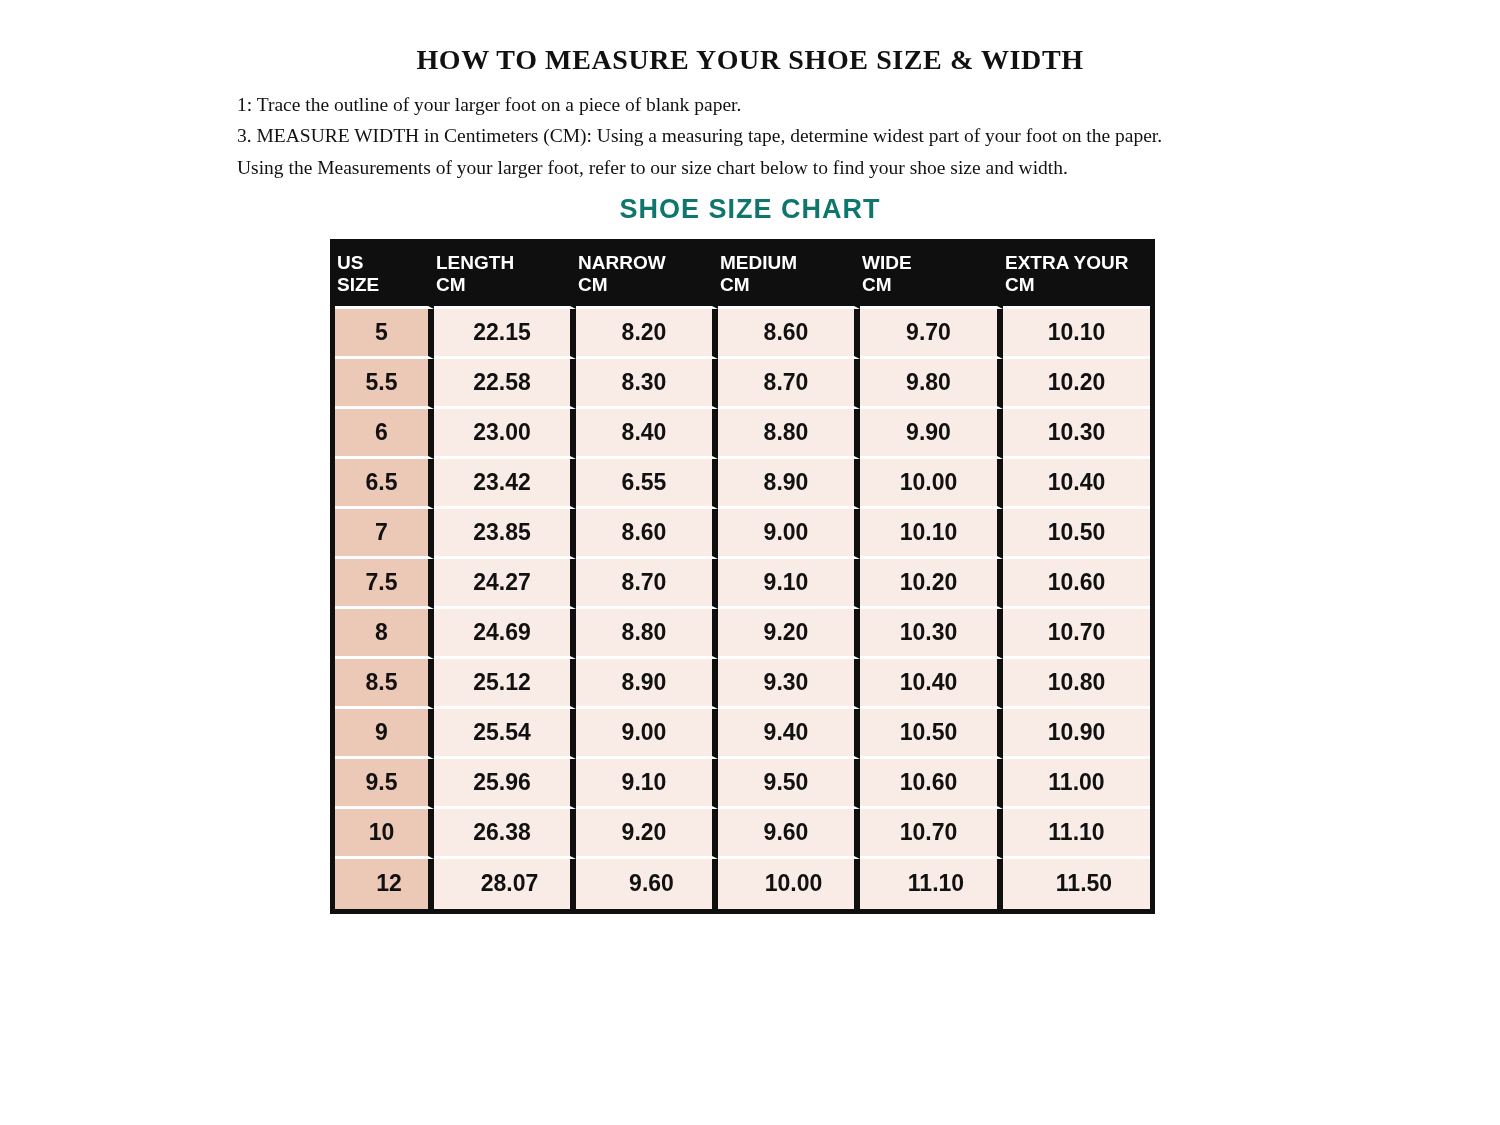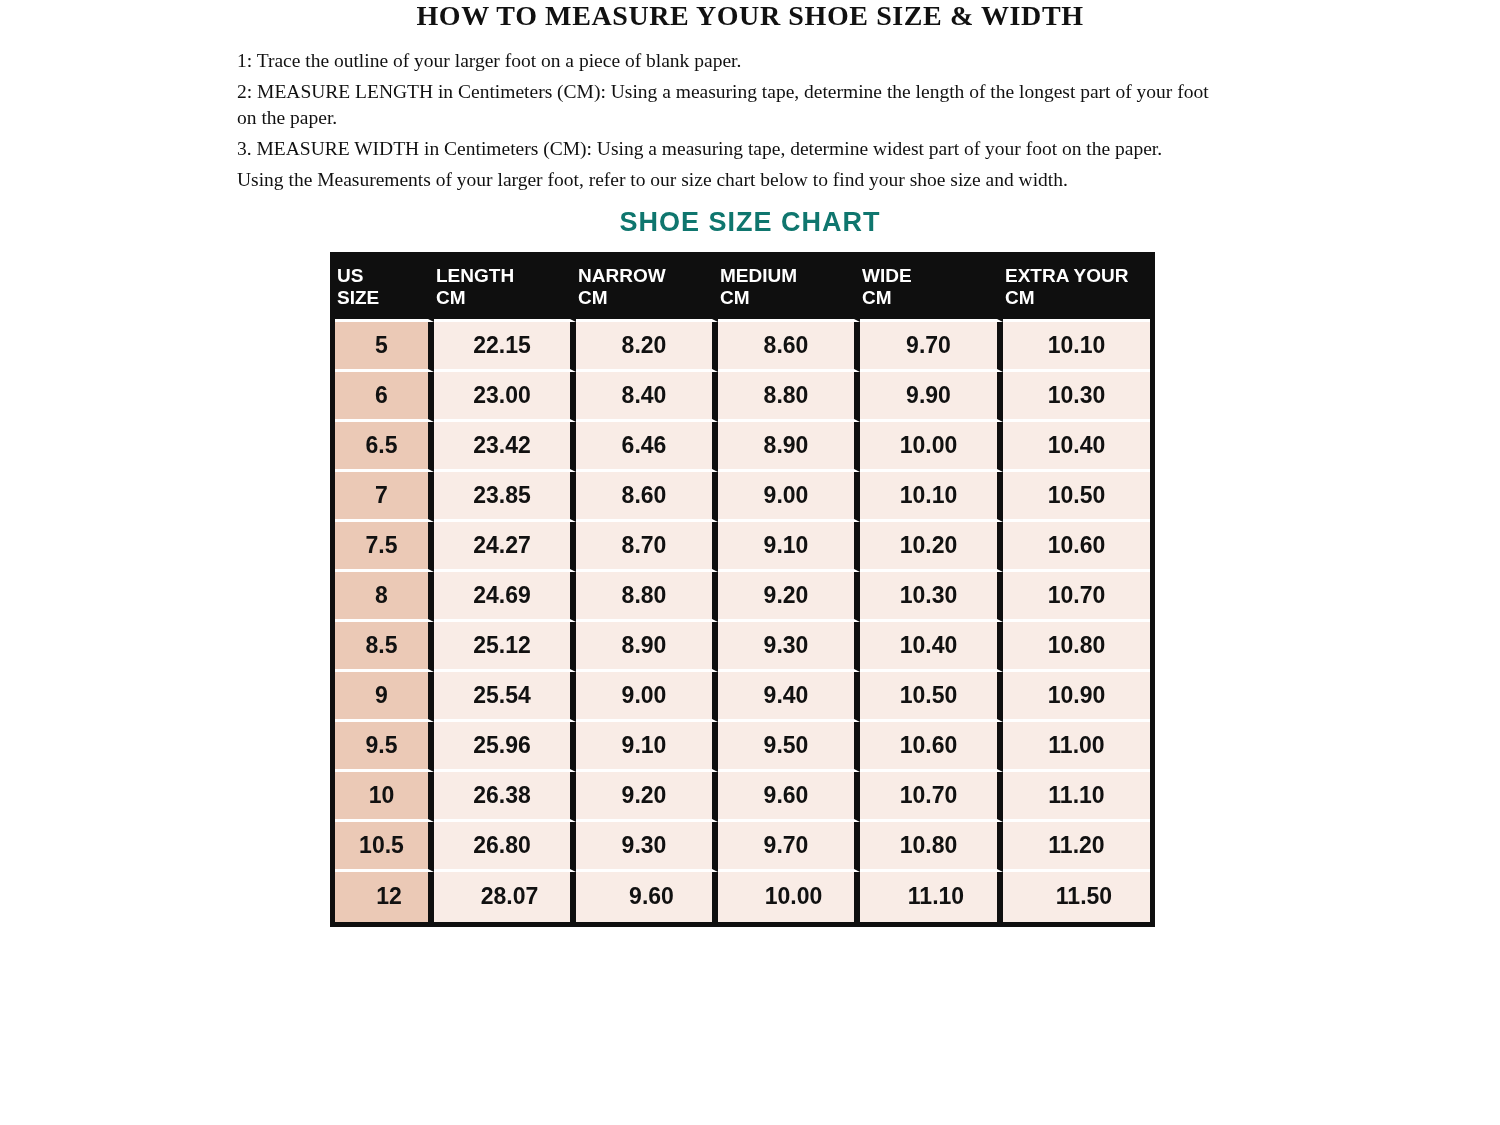--- a/index.html
+++ b/index.html
@@ -7,20 +7,21 @@
   .page {
     width: 1500px;
     height: 1125px;
     background: #ffffff;
     position: relative;
     font-family: "Liberation Serif", serif;
     color: #111111;
     overflow: hidden;
   }
   .page-title {
+    padding-top: 44px;
     text-align: center;
     font-family: "Liberation Serif", serif;
     font-weight: bold;
     font-size: 28px;
     letter-spacing: 0.6px;
     color: #111111;
   }
   .instructions {
     margin: 16px 0 0 237px;
     width: 985px;
@@ -83,21 +84,20 @@
 </style>
 </head>
 <body>
 
 <div class="page">
 
   <div class="page-title">HOW TO MEASURE YOUR SHOE SIZE &amp; WIDTH</div>
 
   <div class="instructions">
     <p>1: Trace the outline of your larger foot on a piece of blank paper.</p>
-    <p>2: MEASURE LENGTH in Centimeters (CM): Using a measuring tape, determine the length of the longest part of your foot on the paper.</p>
     <p>3. MEASURE WIDTH in Centimeters (CM): Using a measuring tape, determine widest part of your foot on the paper.</p>
     <p>Using the Measurements of your larger foot, refer to our size chart below to find your shoe size and width.</p>
   </div>
 
   <div class="chart-title">SHOE SIZE CHART</div>
 
   <div class="table-wrap">
     <table class="size-table">
       <colgroup>
         <col class="c-us">
@@ -138,31 +138,39 @@
       <tbody>
           <tr>
             <td>5</td>
             <td>22.15</td>
             <td>8.20</td>
             <td>8.60</td>
             <td>9.70</td>
             <td>10.10</td>
           </tr>
           <tr>
+            <td>5.5</td>
+            <td>22.58</td>
+            <td>8.30</td>
+            <td>8.70</td>
+            <td>9.80</td>
+            <td>10.20</td>
+          </tr>
+          <tr>
             <td>6</td>
             <td>23.00</td>
             <td>8.40</td>
             <td>8.80</td>
             <td>9.90</td>
             <td>10.30</td>
           </tr>
           <tr>
             <td>6.5</td>
             <td>23.42</td>
-            <td>6.46</td>
+            <td>6.55</td>
             <td>8.90</td>
             <td>10.00</td>
             <td>10.40</td>
           </tr>
           <tr>
             <td>7</td>
             <td>23.85</td>
             <td>8.60</td>
             <td>9.00</td>
             <td>10.10</td>
@@ -210,28 +218,20 @@
           </tr>
           <tr>
             <td>10</td>
             <td>26.38</td>
             <td>9.20</td>
             <td>9.60</td>
             <td>10.70</td>
             <td>11.10</td>
           </tr>
           <tr>
-            <td>10.5</td>
-            <td>26.80</td>
-            <td>9.30</td>
-            <td>9.70</td>
-            <td>10.80</td>
-            <td>11.20</td>
-          </tr>
-          <tr>
             <td>12</td>
             <td>28.07</td>
             <td>9.60</td>
             <td>10.00</td>
             <td>11.10</td>
             <td>11.50</td>
           </tr>
         </tbody>
     </table>
   </div>

